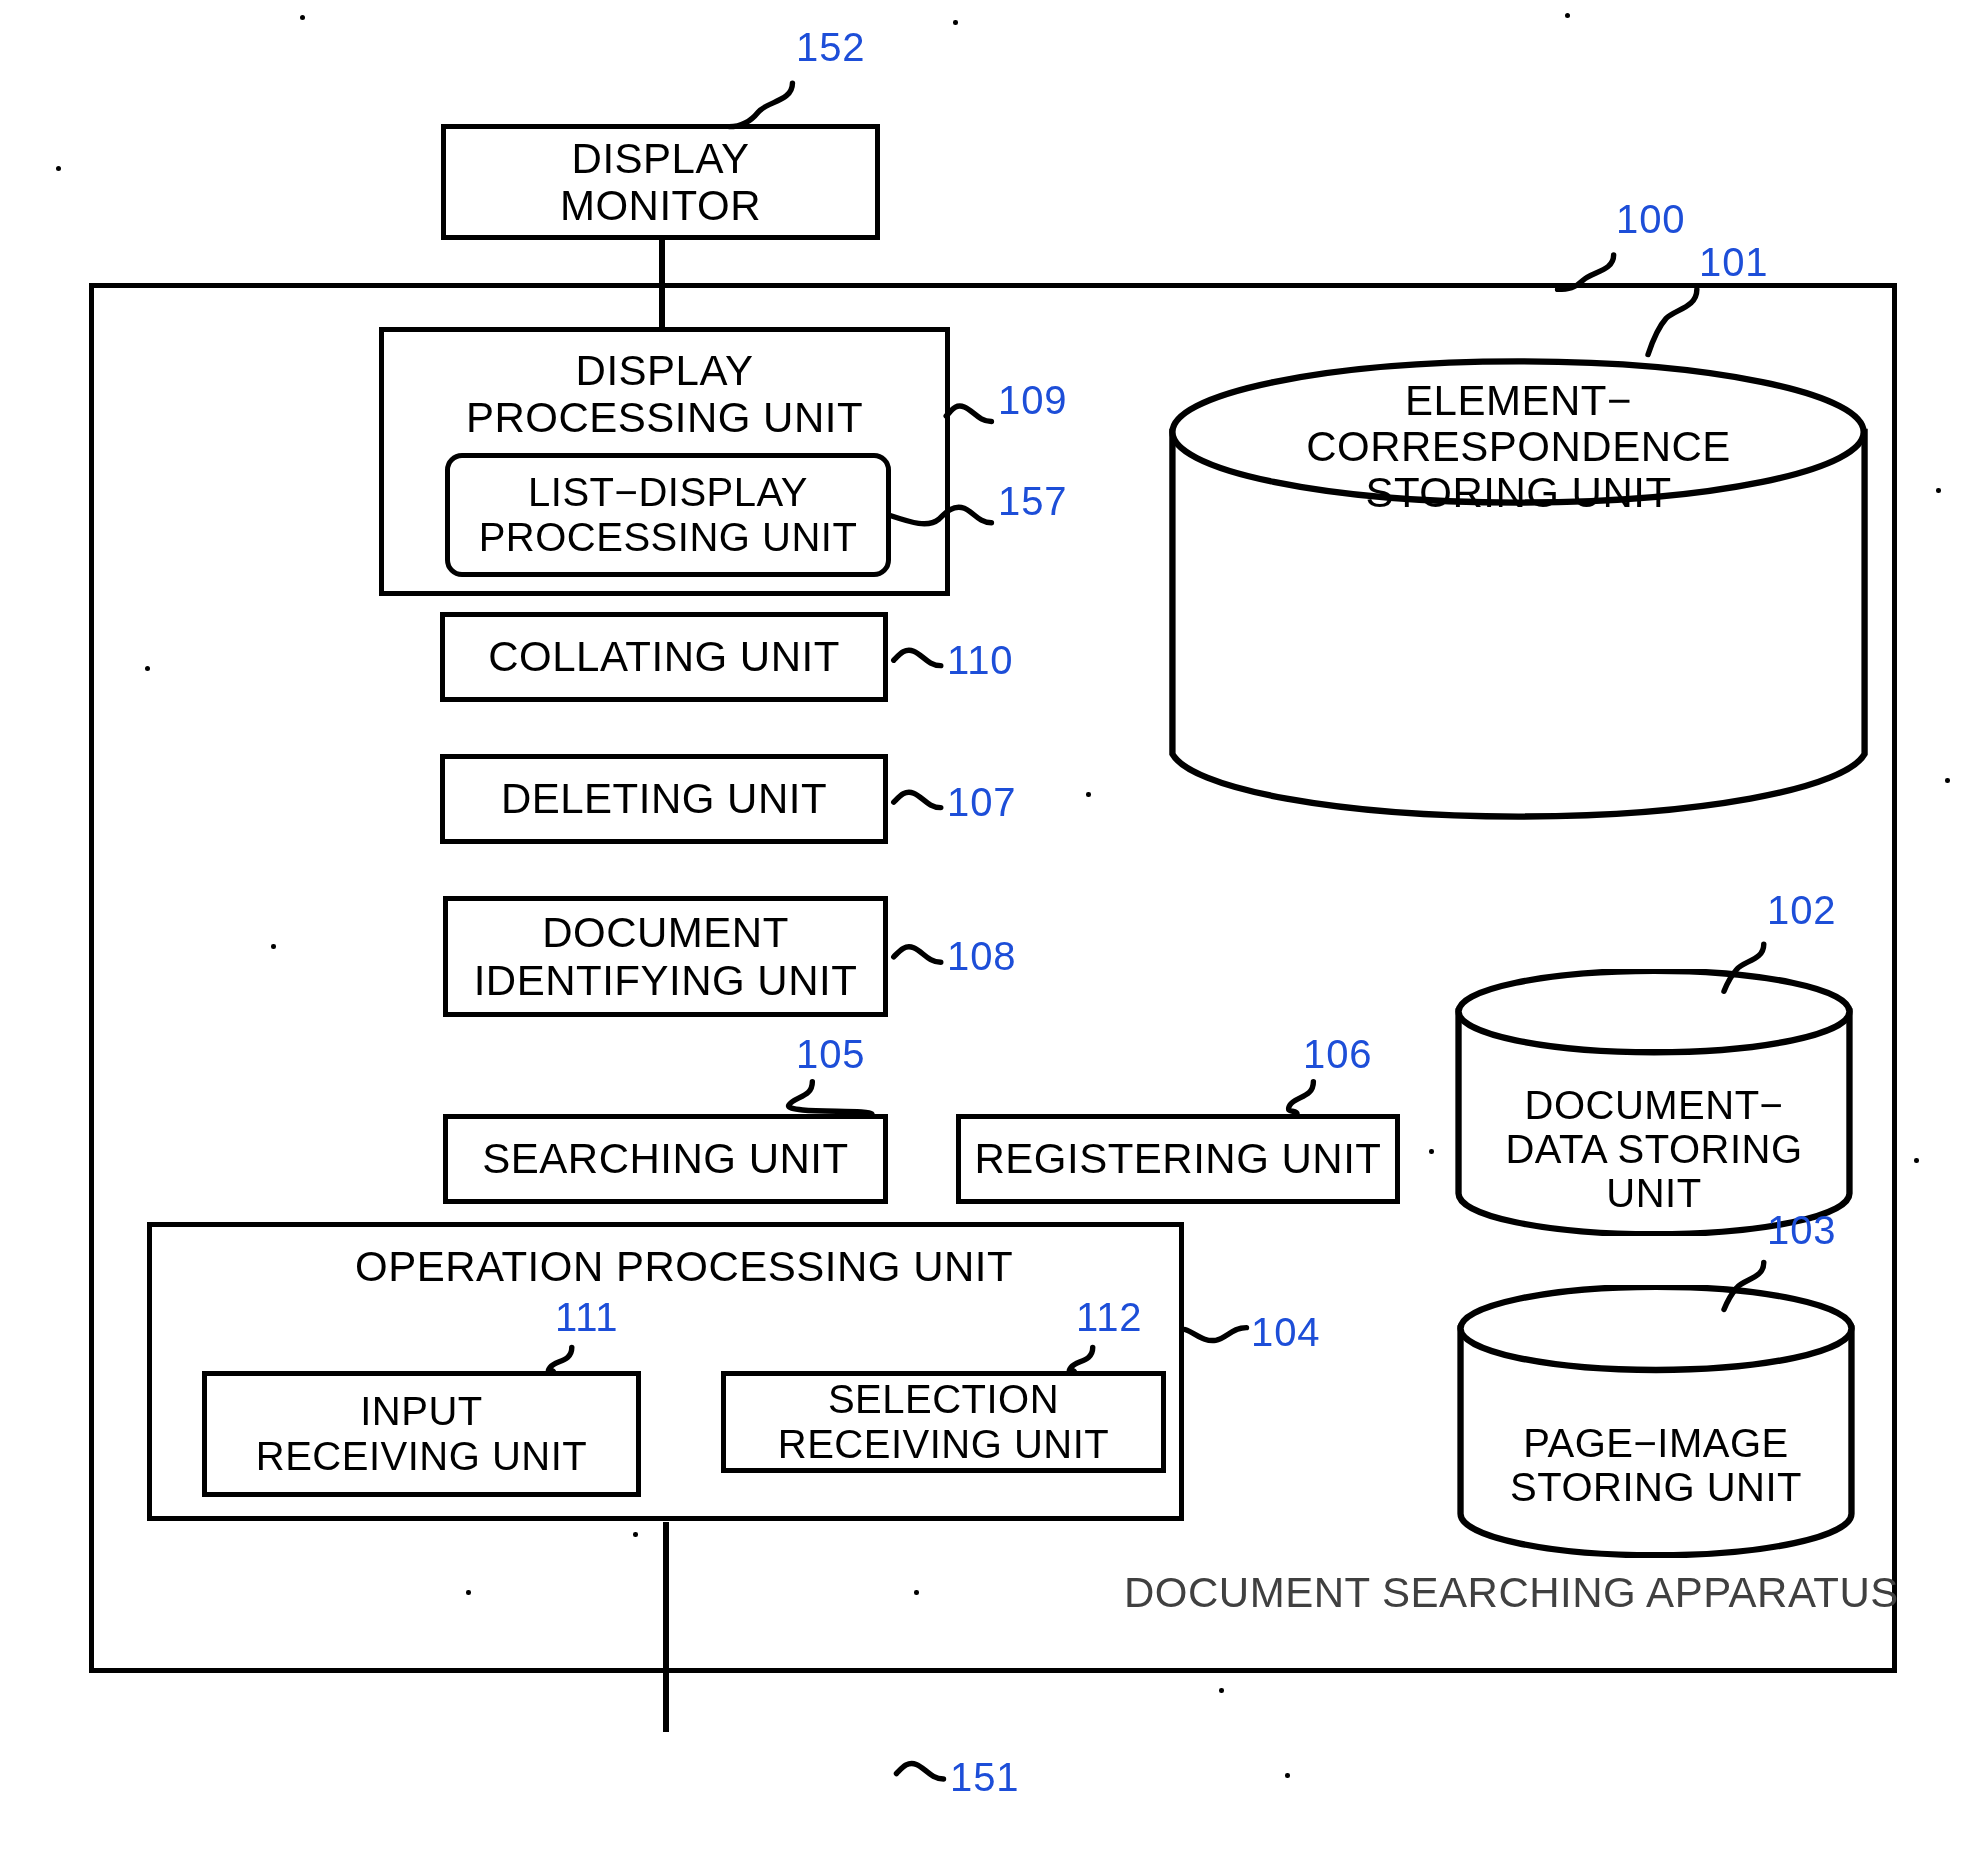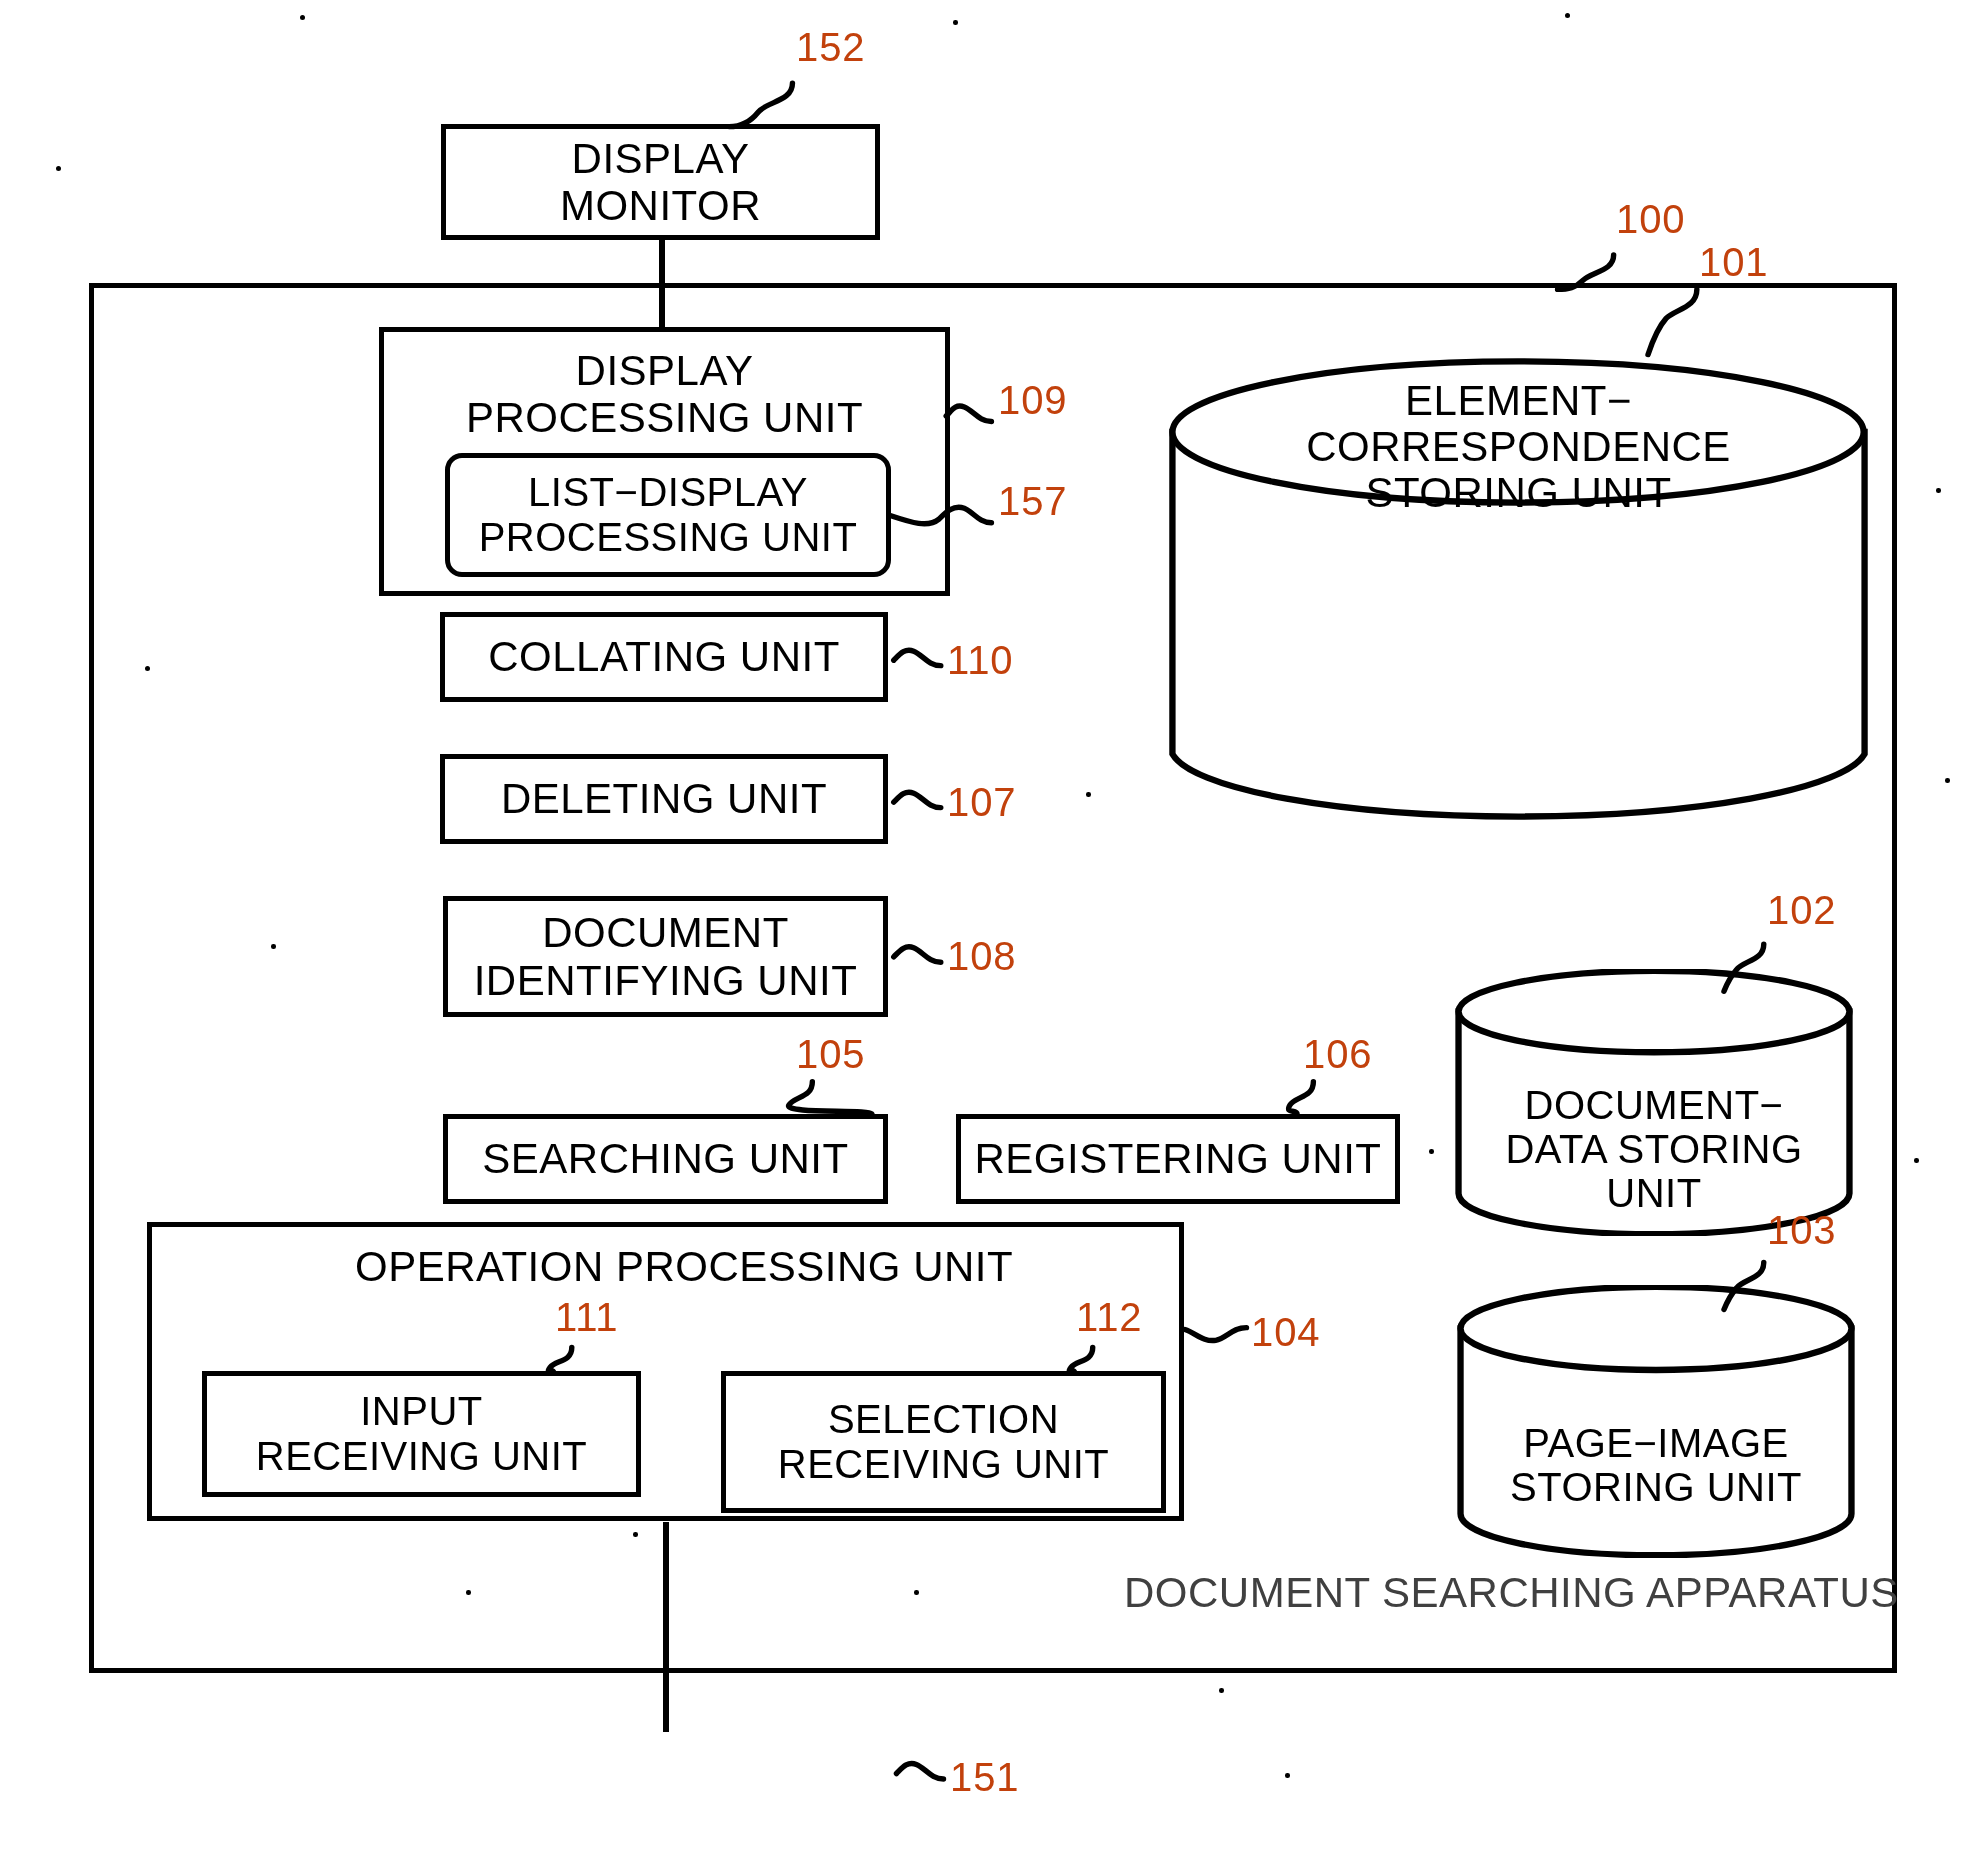--- a/index.html
+++ b/index.html
@@ -39,21 +39,21 @@
     border: 5.4px solid #000;
     background: transparent;
   }
 
   
   .ref {
     position: absolute;
     font-size: 40px;
     letter-spacing: 0.9px;
     white-space: nowrap;
-    color: #c2410c;
+    color: #1d4ed8;
   }
 
   
   .plain {
     position: absolute;
     white-space: pre-line;
     color: #404040;
     letter-spacing: 0.5px;
   }
 
@@ -166,21 +166,21 @@
   </div>
   <div class="ref" style="left:1251px; top:1310px;">104</div>
 
   <div class="ref" style="left:555px; top:1295px;">111</div>
   <div class="box thick" style="left:202px; top:1371px; width:439px; height:126px; font-size:40px;">
     <span class="txt">INPUT
 RECEIVING UNIT</span>
   </div>
 
   <div class="ref" style="left:1076px; top:1295px;">112</div>
-  <div class="box thick" style="left:721px; top:1371px; width:445px; height:142px; font-size:40px;">
+  <div class="box thick" style="left:721px; top:1371px; width:445px; height:102px; font-size:40px;">
     <span class="txt">SELECTION
 RECEIVING UNIT</span>
   </div>
 
   <div class="line" style="left:663px; top:1522px; width:6.3px; height:210px;"></div>
 
   <div class="ref" style="left:950px; top:1755px;">151</div>
 
   <div class="cyl" style="left:1167px; top:356px; width:703px; height:474px;">
     <svg viewBox="0 0 777 524" preserveAspectRatio="none" aria-hidden="true">

